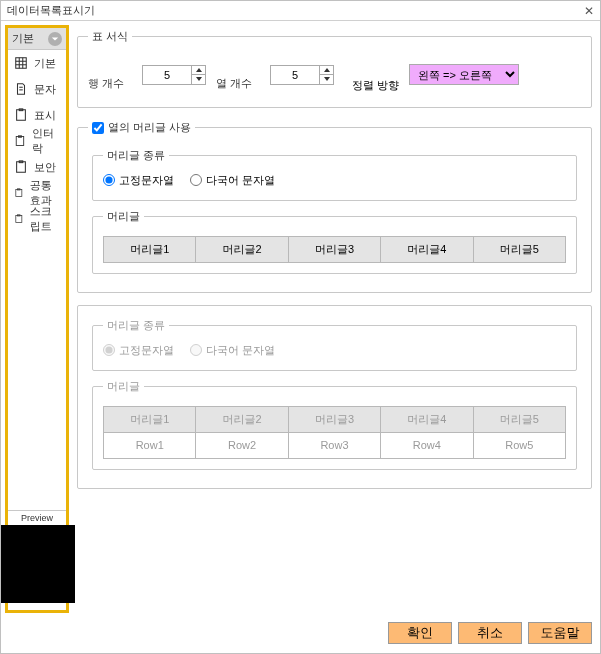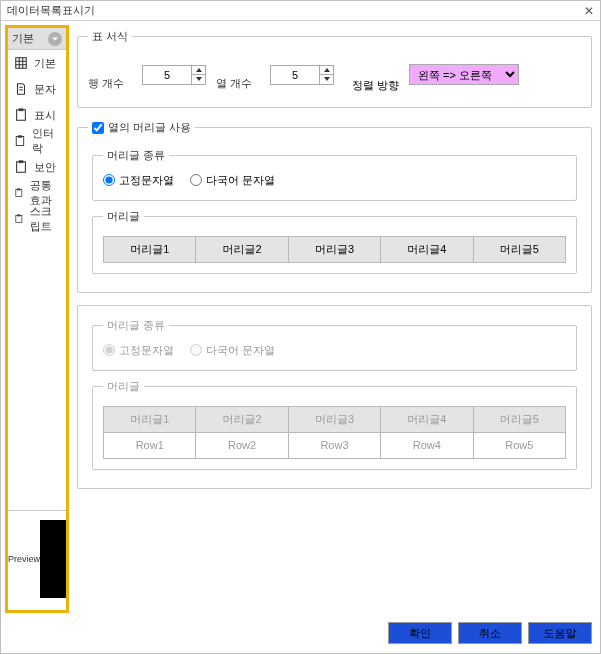--- a/index.html
+++ b/index.html
@@ -67,21 +67,21 @@
   gap: 6px;
   padding: 0 6px;
   cursor: pointer;
   color: #333;
 }
 .side-item svg { width: 14px; height: 14px; stroke: #333; fill: none; stroke-width: 1.2; }
 .sidebar .spacer { flex: 1; }
 .preview {
   border-top: 1px solid #c8c8c8;
   height: 100px;
-  display: flex; flex-direction: row;
+  display: flex; flex-direction: column;
   align-items: center;
   padding-bottom: 4px;
 }
 .preview .label { font-size: 9px; color: #333; padding: 2px 0; }
 .preview .swatch { width: 76px; height: 78px; background: #000; }
 .main {
   flex: 1;
   display: flex;
   flex-direction: column;
   overflow: auto;
@@ -132,22 +132,22 @@
 .tbl th { background: #e4e4e4; }
 .footer {
   height: 36px;
   display: flex;
   justify-content: flex-end;
   align-items: center;
   gap: 6px;
   padding: 0 8px 4px 0;
 }
 .btn {
-  min-width: 64px; height: 22px; border: 1px solid #999; background: #1d4ed8;
-  font-size: 11px; cursor: pointer;
+  min-width: 64px; height: 22px; border: 1px solid #999; background: #fdba74;
+  font-size: 13px; cursor: pointer;
 }
 label.leg-chk { display: inline-flex; align-items: center; gap: 4px; }
 label.leg-chk input { width: 12px; height: 12px; }
 </style>
 </head>
 <body>
 
 <div class="window">
   <div class="titlebar">
     <span class="title">데이터목록표시기</span>

